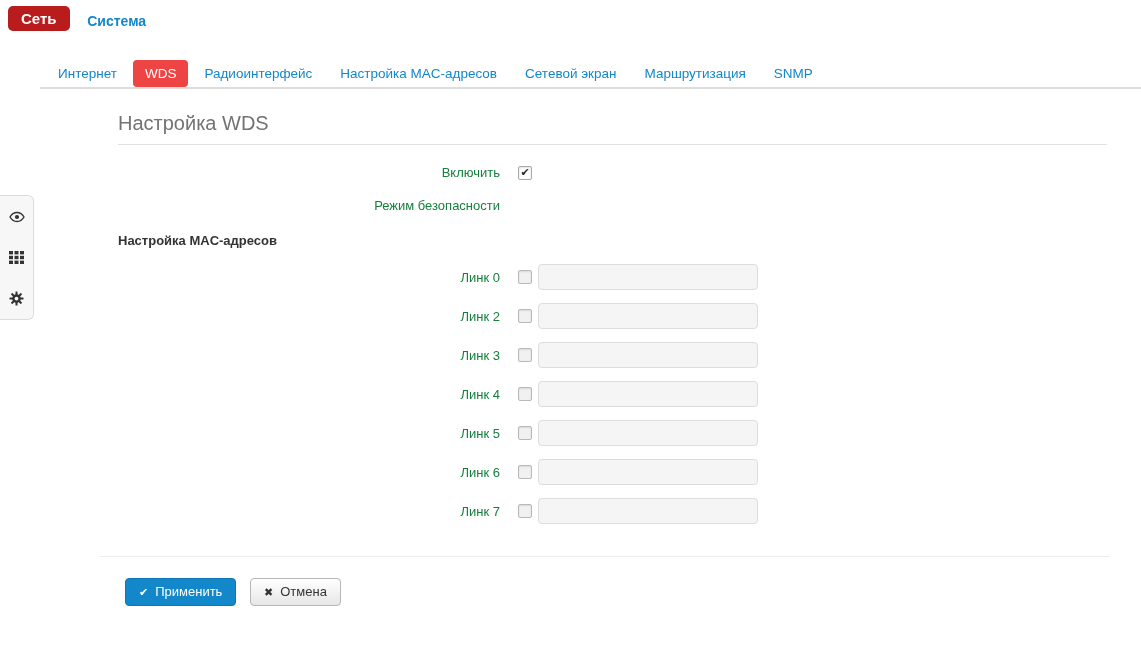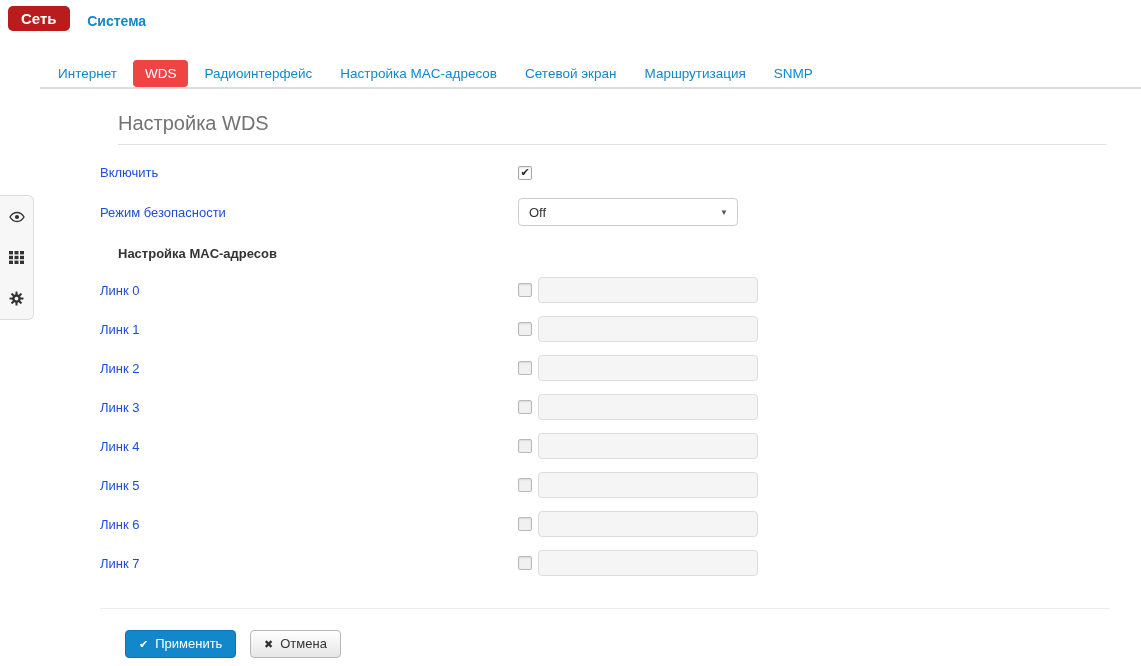--- a/index.html
+++ b/index.html
@@ -62,21 +62,21 @@
     margin: 23px 0 0 18px;
     font-size: 20px; font-weight: normal; color: #737373;
   }
   .title-rule {
     border: none; border-top: 1px solid #e1e1e1;
     margin: 9px 3px 0 18px;
   }
   .form-area { margin-top: 20px; }
   .frow { display: flex; align-items: center; margin-bottom: 13px; }
   .flabel {
-    width: 400px; text-align: left; color: #1d4ed8;
+    width: 400px; text-align: right; color: #15803d;
     margin-right: 18px; flex: none;
   }
   
   .cb {
     width: 14px; height: 14px; flex: none;
     border: 1px solid #a9a9a9; border-radius: 2px;
     background: #fcfcfc;
     display: inline-flex; align-items: center; justify-content: center;
     font-size: 11px; line-height: 1; color: #2b2b2b;
     box-shadow: inset 0 1px 2px rgba(0,0,0,.10);
@@ -189,35 +189,26 @@
 
       <div class="frow">
         <span class="flabel">Включить</span>
         <span class="cb">
           <span>✔</span>
         </span>
       </div>
 
       <div class="frow" style="margin-top:18px;">
         <span class="flabel">Режим безопасности</span>
-        <span class="selectbox">
-          <span>Off</span>
-          <span class="caret">▼</span>
-        </span>
       </div>
 
       <div class="section-head">Настройка MAC-адресов</div>
 
       <div class="frow">
         <span class="flabel">Линк 0</span>
-        <span class="cb unchecked"></span>
-        <input class="link-input" type="text" value="" style="">
-      </div>
-      <div class="frow">
-        <span class="flabel">Линк 1</span>
         <span class="cb unchecked"></span>
         <input class="link-input" type="text" value="" style="">
       </div>
       <div class="frow">
         <span class="flabel">Линк 2</span>
         <span class="cb unchecked"></span>
         <input class="link-input" type="text" value="" style="">
       </div>
       <div class="frow">
         <span class="flabel">Линк 3</span>

